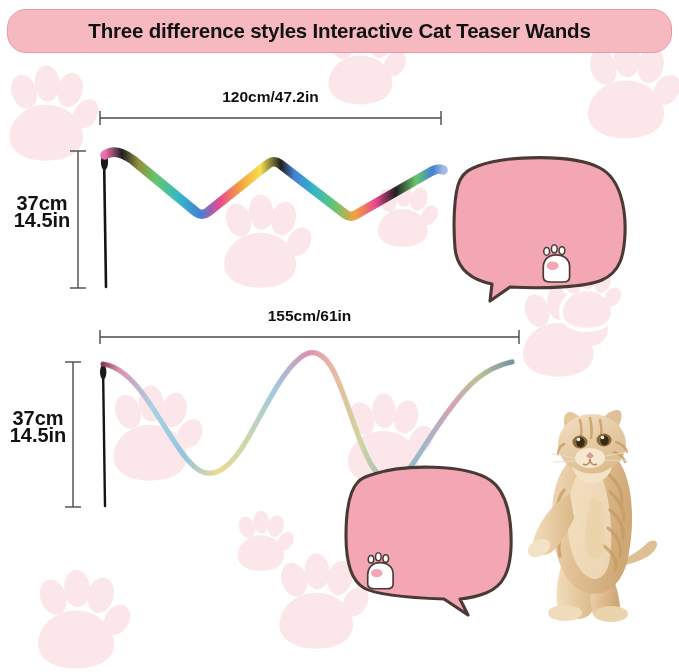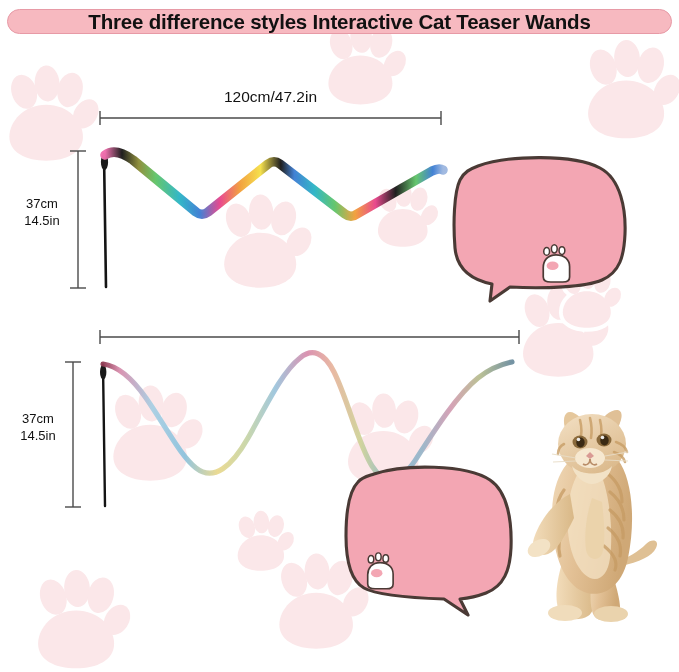--- a/index.html
+++ b/index.html
@@ -8,39 +8,39 @@
     font-family:"Liberation Sans", sans-serif;
     background:#ffffff;
   }
   #stage{position:absolute;left:0;top:0;width:679px;height:672px;overflow:hidden;background:#fff;}
 
   
   .paw-layer{position:absolute;left:0;top:0;width:679px;height:672px;z-index:1;pointer-events:none;}
 
   
   .title-banner{
-    position:absolute;left:7px;top:9px;width:665px;height:25px;
+    position:absolute;left:7px;top:9px;width:665px;height:44px;
     background:#f7b9c0;border:1.5px solid #e79aa6;border-radius:19px;
     box-sizing:border-box;z-index:5;
     display:flex;align-items:center;justify-content:center;
   }
   .title-text{
     font-size:20.5px;font-weight:bold;color:#111;letter-spacing:-0.2px;
     white-space:nowrap;font-family:"Liberation Sans", sans-serif;
   }
 
   
   .measure-label{
-    position:absolute;z-index:6;font-weight:normal;color:#121212;
+    position:absolute;z-index:6;font-weight:bold;color:#121212;
     font-size:15.5px;white-space:nowrap;text-align:center;
     font-family:"Liberation Sans", sans-serif;
   }
   .vmeasure-label{
-    position:absolute;z-index:6;font-weight:normal;color:#121212;
-    font-size:13px;line-height:17px;text-align:center;white-space:nowrap;
+    position:absolute;z-index:6;font-weight:bold;color:#121212;
+    font-size:20px;line-height:17px;text-align:center;white-space:nowrap;
     font-family:"Liberation Sans", sans-serif;
   }
   .svg-layer{position:absolute;left:0;top:0;width:679px;height:672px;z-index:4;}
 
   
   .bubble{position:absolute;z-index:7;}
   .bubble-text{
     position:absolute;z-index:8;color:#ffffff;font-weight:normal;
     text-align:center;line-height:25px;white-space:pre-line;
     font-family:"Liberation Sans", sans-serif;
@@ -264,20 +264,21 @@
                C 386 488 402 482 418 456
                C 436 428 458 394 478 378
                C 492 367 502 364 512 362" fill="none" stroke="url(#pastel2)" stroke-width="2" stroke-linecap="round" opacity="0.5"></path>
     </g>
   </svg>
 
   <div class="measure-label" style="left:100px;top:88px;width:341px;">120cm/47.2in</div>
 
   <div class="vmeasure-label" style="left:12px;top:195px;width:60px;"><span>37cm</span><br><span>14.5in</span></div>
 
+  <div class="measure-label" style="left:100px;top:307px;width:419px;">155cm/61in</div>
 
   <div class="vmeasure-label" style="left:8px;top:410px;width:60px;"><span>37cm</span><br><span>14.5in</span></div>
 
   <div class="bubble" style="left:448px;top:152px;">
     <svg width="186" height="152" viewBox="0 0 186 152">
       <path d="M 30 14
                C 60 3 126 2 152 16
                C 173 27 178 58 177 82
                C 176 104 172 120 154 128
                C 138 135 96 137 62 135

